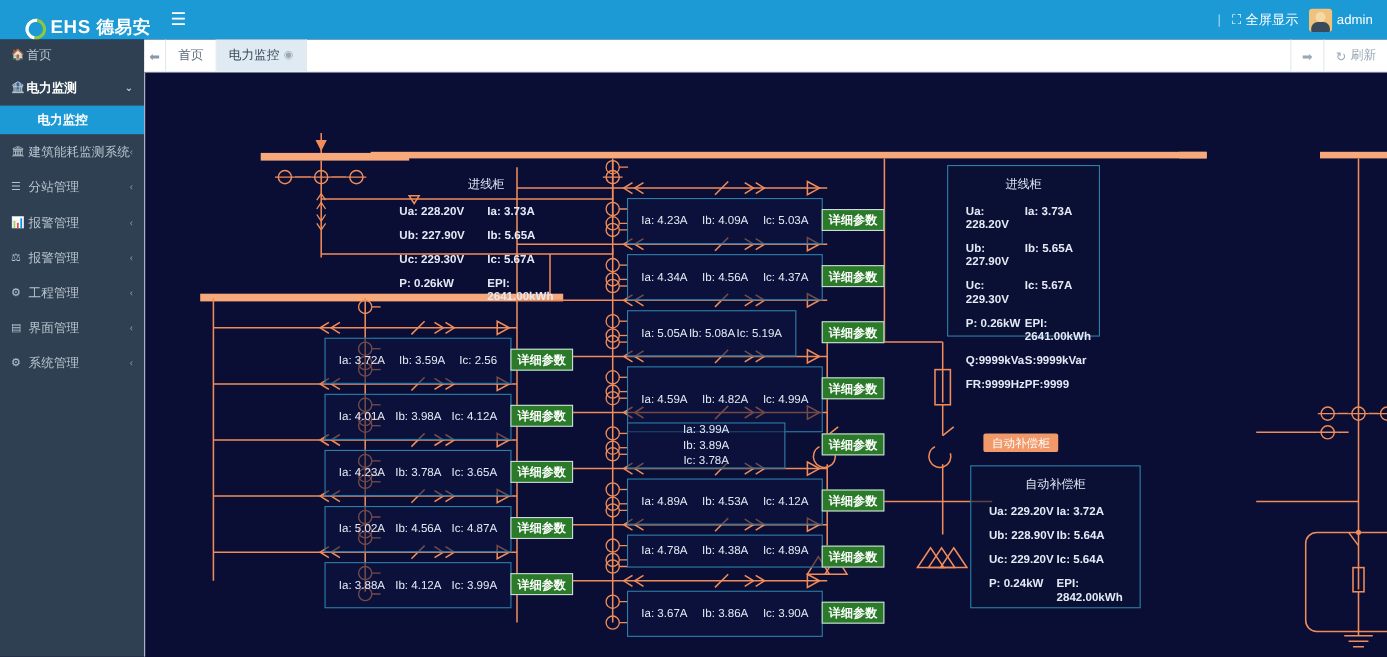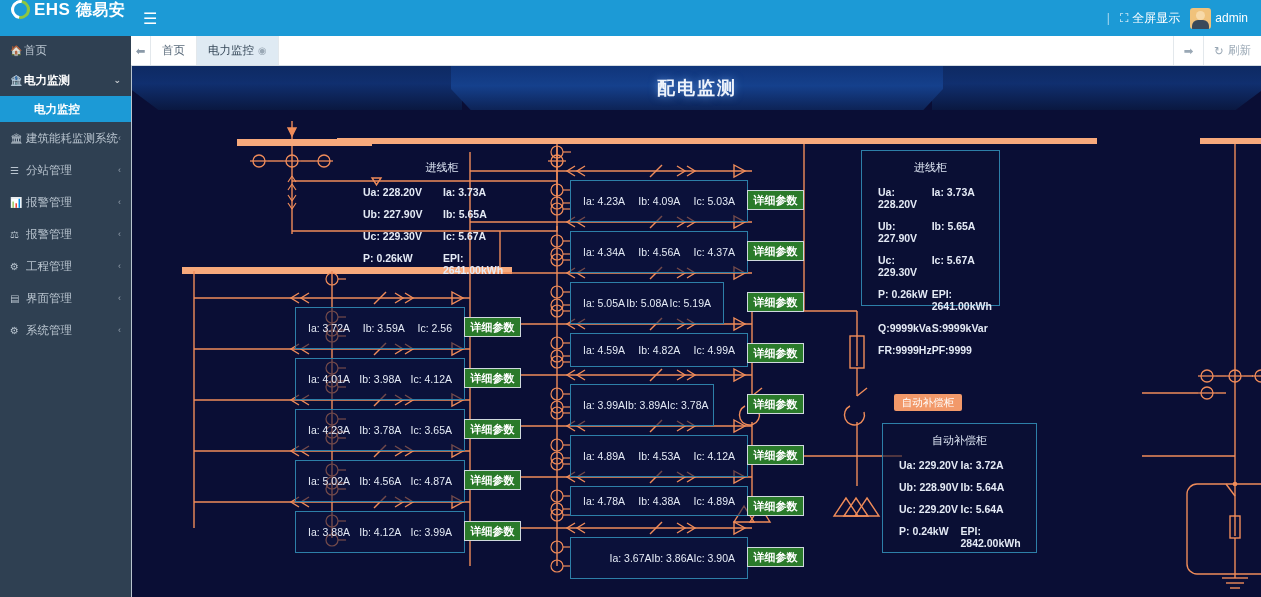--- a/index.html
+++ b/index.html
@@ -3,21 +3,21 @@
 <meta charset="utf-8">
 <style>
   * { box-sizing: border-box; margin:0; padding:0; }
   html,body { width:1261px; height:597px; overflow:hidden;
     font-family:"Liberation Sans","DejaVu Sans",sans-serif; }
   body { background:#0a0e35; }
 
   
   .topbar{position:absolute;left:0;top:0;width:1261px;height:36px;background:#1c9ad6;
     display:flex;align-items:center;color:#fff;}
-  .brand{width:131px;height:36px;display:flex;align-items:flex-start;gap:4px;padding-left:11px;}
+  .brand{width:131px;height:36px;display:flex;align-items:flex-end;gap:4px;padding-left:11px;margin-left:12px;}
   .logo-c{width:19px;height:19px;border:3px solid #fff;border-radius:50%;
     border-right-color:#8dc63f;border-bottom-color:#8dc63f;transform:rotate(-35deg);}
   .brand-text{font-size:17px;font-weight:bold;letter-spacing:.5px;}
   .brand-text .cn{font-size:16px;font-weight:bold;}
   .hamburger{margin-left:12px;font-size:16px;cursor:pointer;color:#fff;}
   .topbar-right{margin-left:auto;display:flex;align-items:center;gap:10px;padding-right:13px;font-size:12px;}
   .tb-sep{opacity:.6;}
   .tb-item{display:flex;align-items:center;gap:4px;cursor:pointer;}
   .avatar{width:21px;height:21px;border-radius:3px;background:#f0c27b;position:relative;overflow:hidden;}
   .avatar:before{content:"";position:absolute;left:6px;top:3px;width:9px;height:9px;border-radius:50%;background:#f7d9a8;}
@@ -175,26 +175,20 @@
     <div class="tb-rbtn">➡</div>
     <div class="tb-rbtn">
       <span>↻</span>
       <span>刷新</span>
     </div>
   </div>
 </div>
 
 <div class="content">
 
-  <div class="title-band">
-    <div class="band-wing wing-l"></div>
-    <div class="band-wing wing-r"></div>
-    <div class="band-bg"></div>
-    <div class="band-title">配电监测</div>
-  </div>
 
   <svg class="diagram" viewBox="0 0 1130 531">
     <defs>
       <g id="cb">
           <circle cx="0" cy="0" r="6" fill="none" stroke="#f08c5a" stroke-width="1.3"></circle>
         <line x1="-9" y1="0" x2="9" y2="0" stroke="#f08c5a" stroke-width="1.3"></line>
         </g>
       <g id="arr">
           <path d="M0,0 l9,5 l-9,5 z" fill="none" stroke="#f08c5a" stroke-width="1.2"></path>
         </g>
@@ -538,45 +532,45 @@
         <span class="fld">Ib:  4.56A</span>
         <span class="fld">Ic:  4.37A</span>
       </div>
       <div class="btn-detail" style="left: 615px; top: 175px; width: 57px; height: 20px;">详细参数</div>
       <div class="dbox" style="left: 438px; top: 216px; width: 154px; height: 42px; padding: 0px 12px; justify-content: space-between;">
         <span class="fld">Ia:  5.05A</span>
         <span class="fld">Ib:  5.08A</span>
         <span class="fld">Ic:  5.19A</span>
       </div>
       <div class="btn-detail" style="left: 615px; top: 226px; width: 57px; height: 20px;">详细参数</div>
-      <div class="dbox" style="left: 438px; top: 267px; width: 178px; height: 34px; padding: 0px 12px; justify-content: space-between;">
+      <div class="dbox" style="left: 438px; top: 267px; width: 178px; height: 60px; padding: 0px 12px; justify-content: space-between;">
         <span class="fld">Ia:  4.59A</span>
         <span class="fld">Ib:  4.82A</span>
         <span class="fld">Ic:  4.99A</span>
       </div>
       <div class="btn-detail" style="left: 615px; top: 277px; width: 57px; height: 20px;">详细参数</div>
-      <div class="dbox" style="left: 438px; top: 318px; width: 144px; height: 42px; padding: 0px 12px; justify-content: space-between;">
+      <div class="dbox" style="left: 438px; top: 318px; width: 144px; height: 42px; padding: 0px 12px; justify-content: space-between; flex-direction: column;">
         <span class="fld">Ia:  3.99A</span>
         <span class="fld">Ib:  3.89A</span>
         <span class="fld">Ic:  3.78A</span>
       </div>
       <div class="btn-detail" style="left: 615px; top: 328px; width: 57px; height: 20px;">详细参数</div>
       <div class="dbox" style="left: 438px; top: 369px; width: 178px; height: 42px; padding: 0px 12px; justify-content: space-between;">
         <span class="fld">Ia:  4.89A</span>
         <span class="fld">Ib:  4.53A</span>
         <span class="fld">Ic:  4.12A</span>
       </div>
       <div class="btn-detail" style="left: 615px; top: 379px; width: 57px; height: 20px;">详细参数</div>
       <div class="dbox" style="left: 438px; top: 420px; width: 178px; height: 30px; padding: 0px 12px; justify-content: space-between;">
         <span class="fld">Ia:  4.78A</span>
         <span class="fld">Ib:  4.38A</span>
         <span class="fld">Ic:  4.89A</span>
       </div>
       <div class="btn-detail" style="left: 615px; top: 430px; width: 57px; height: 20px;">详细参数</div>
-      <div class="dbox" style="left: 438px; top: 471px; width: 178px; height: 42px; padding: 0px 12px; justify-content: flex-end;">
+      <div class="dbox" style="left: 438px; top: 471px; width: 178px; height: 42px; padding: 0px 12px; justify-content: space-between;">
         <span class="fld">Ia:  3.67A</span>
         <span class="fld">Ib:  3.86A</span>
         <span class="fld">Ic:  3.90A</span>
       </div>
       <div class="btn-detail" style="left: 615px; top: 481px; width: 57px; height: 20px;">详细参数</div>
     </div>
 
   <div class="tag-orange" style="left:762px;top:328px;width:68px;height:17px;">自动补偿柜</div>
 </div>
 

